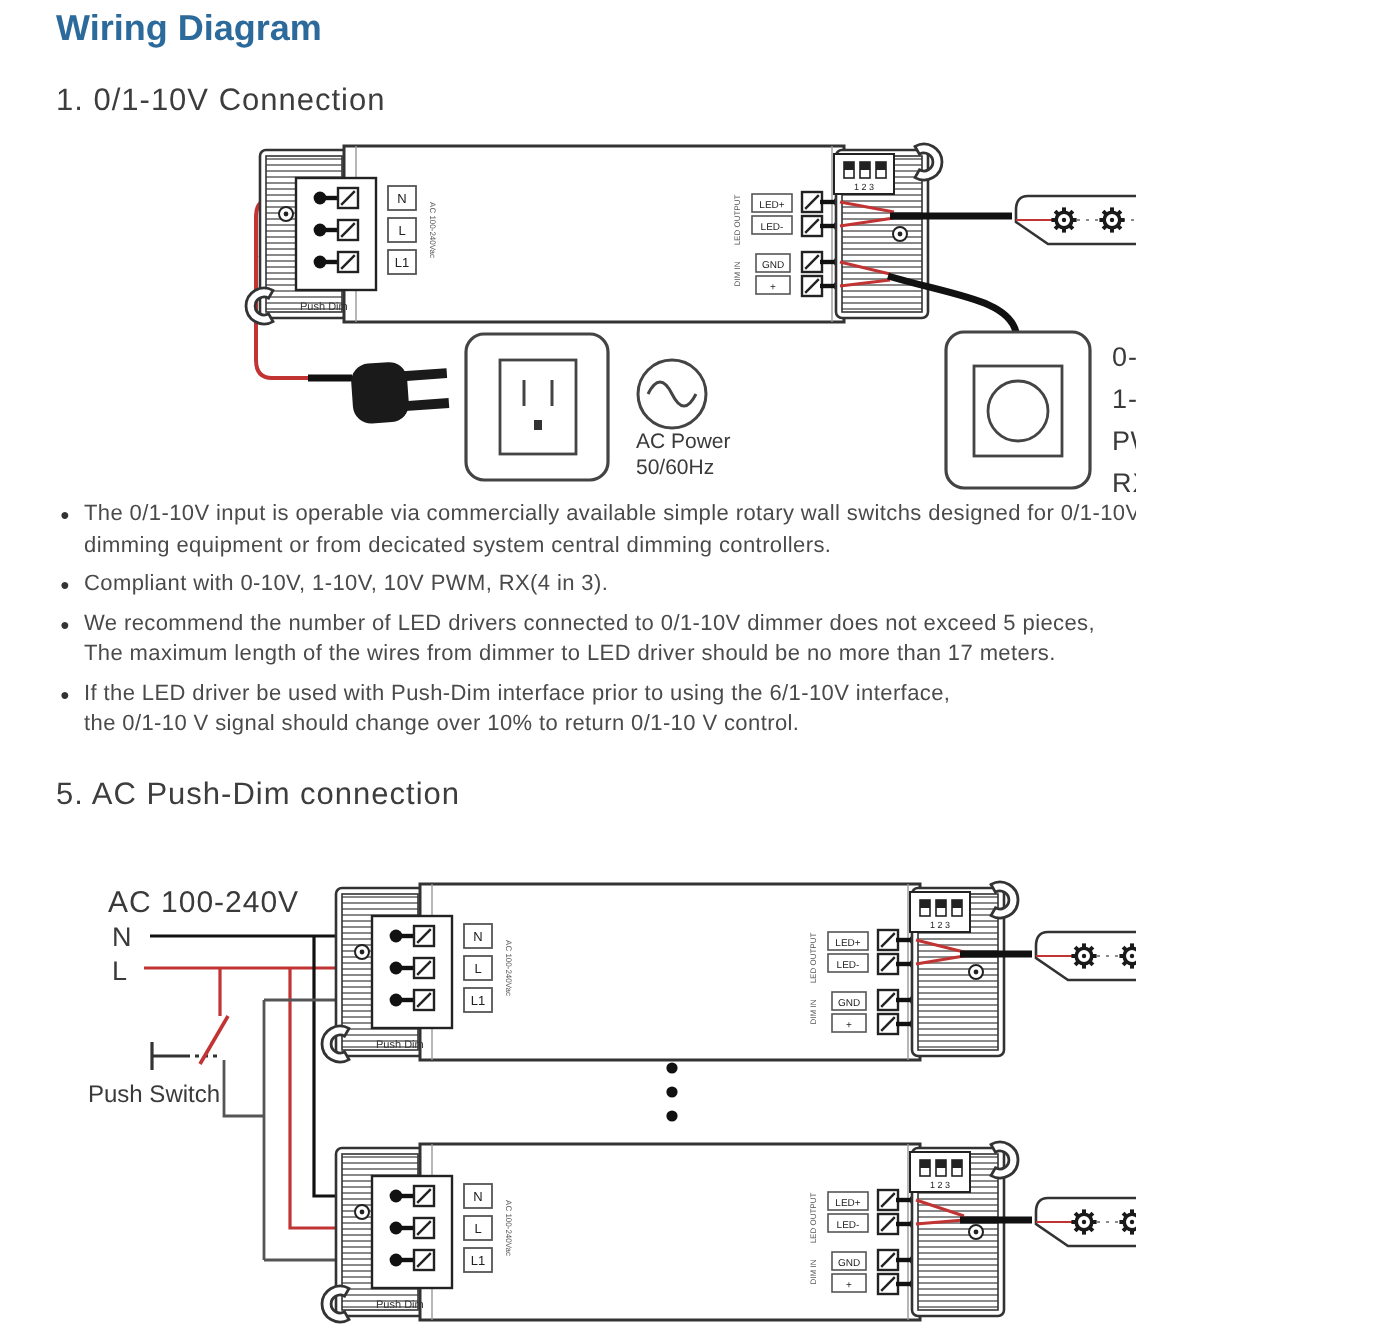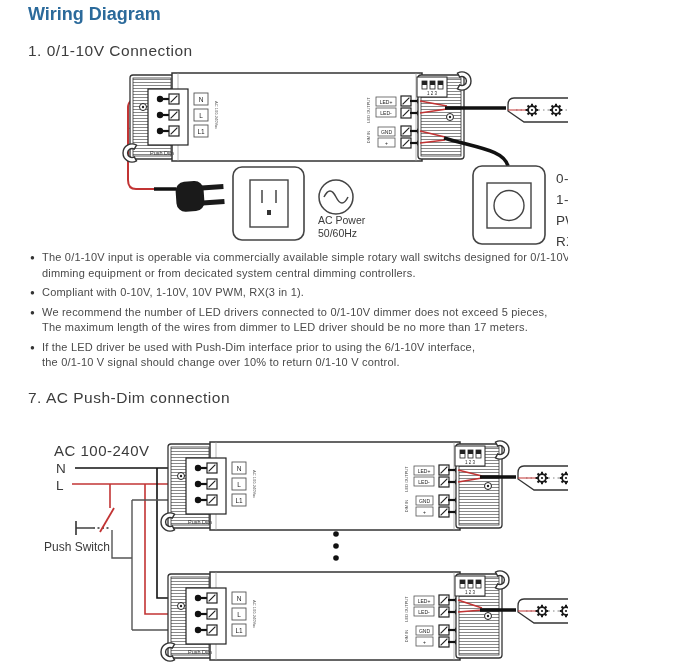--- a/index.html
+++ b/index.html
@@ -26,35 +26,35 @@
   <div class="h2 s1">1. 0/1-10V Connection</div>
 
   <div class="bullets">
     <div class="bullet-item">
         <span class="dot"></span>
         <span class="btext">The 0/1-10V input is operable via commercially available simple rotary wall switchs designed for 0/1-10V
 dimming equipment or from decicated system central dimming controllers.</span>
       </div>
     <div class="bullet-item">
         <span class="dot"></span>
-        <span class="btext">Compliant with 0-10V, 1-10V, 10V PWM, RX(3 in 1).</span>
+        <span class="btext">Compliant with 0-10V, 1-10V, 10V PWM, RX(4 in 3).</span>
       </div>
     <div class="bullet-item">
         <span class="dot"></span>
         <span class="btext">We recommend the number of LED drivers connected to 0/1-10V dimmer does not exceed 5 pieces,
 The maximum length of the wires from dimmer to LED driver should be no more than 17 meters.</span>
       </div>
     <div class="bullet-item">
         <span class="dot"></span>
         <span class="btext">If the LED driver be used with Push-Dim interface prior to using the 6/1-10V interface,
 the 0/1-10 V signal should change over 10% to return 0/1-10 V control.</span>
       </div>
   </div>
 
-  <div class="h2 s2">7. AC Push-Dim connection</div>
+  <div class="h2 s2">5. AC Push-Dim connection</div>
 
   <svg width="700" height="666" viewBox="0 0 700 666">
     <defs>
       <pattern id="hatch" width="4" height="3" patternUnits="userSpaceOnUse">
         <path d="M0,1.5 H4" stroke="#555" stroke-width="0.7"></path>
       </pattern>
 
       <path id="chook" d="M4.5,-7.8 A9,9 0 1 0 4.5,7.8 L2.3,3.9 A4.5,4.5 0 1 1 2.3,-3.9 Z" fill="#fff" stroke="#333" stroke-width="1.4"></path>
 
       <g id="screw">

